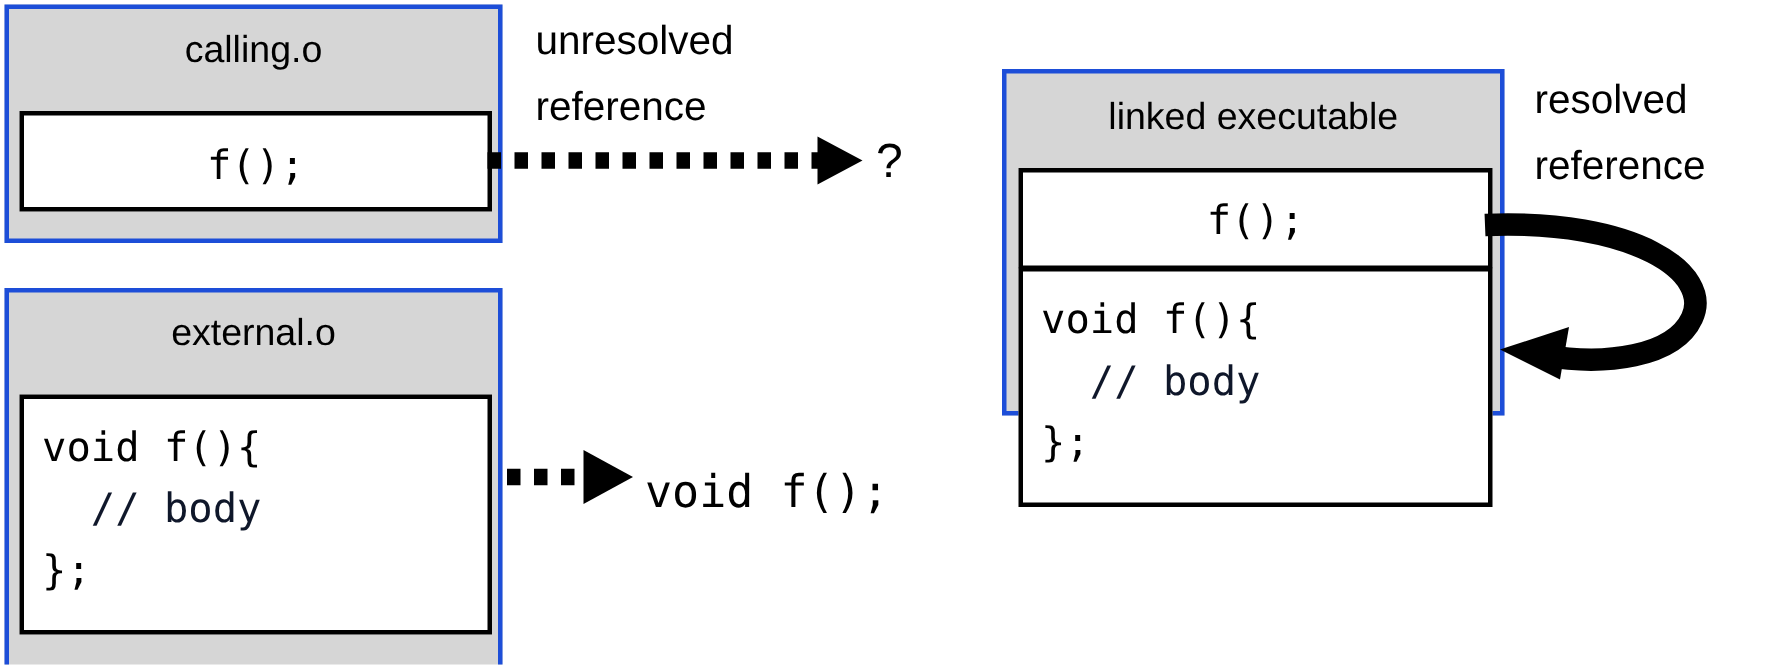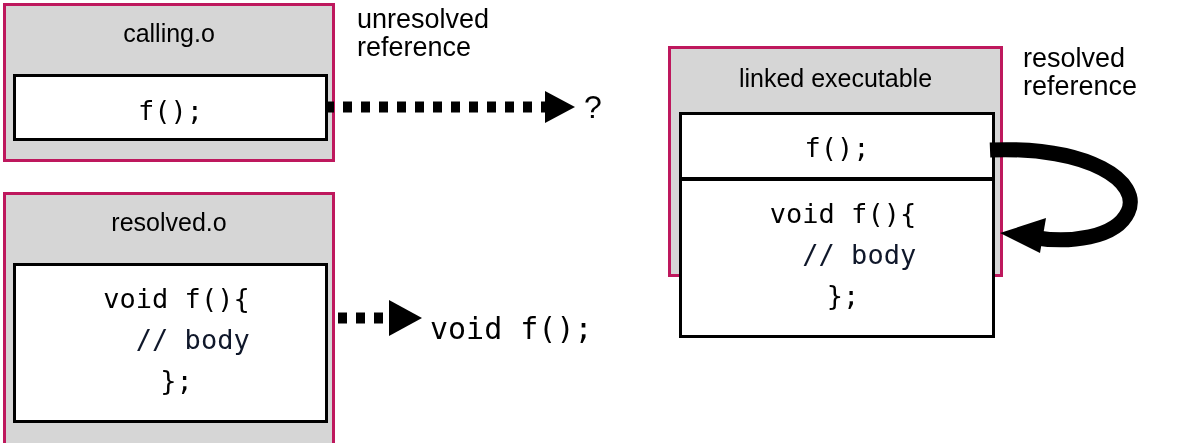--- a/index.html
+++ b/index.html
@@ -17,21 +17,21 @@
   }
   .stage {
     position: absolute;
     inset: 0;
   }
 
   
   .module {
     position: absolute;
     background: #d6d6d6;
-    border: 3px solid #be185d;
+    border: 3px solid #1d4ed8;
     box-sizing: border-box;
   }
   .module-title {
     position: absolute;
     left: 0;
     right: 0;
     text-align: center;
     font-family: "Liberation Sans", sans-serif;
     font-size: 25px;
     line-height: 30px;
@@ -48,35 +48,34 @@
   }
   .panel.split-top {
     border-bottom-width: 2px;
   }
   .code {
     font-family: "DejaVu Sans Mono", monospace;
     font-size: 27px;
     line-height: 41px;
     color: #000000;
     white-space: pre;
-    text-align: center;
   }
   .code.center {
     text-align: center;
   }
   .code .cmt {
     color: #0f172a;
   }
 
   
   .label {
     position: absolute;
     font-family: "Liberation Sans", sans-serif;
     font-size: 27px;
-    line-height: 28px;
+    line-height: 44px;
     color: #000000;
     white-space: pre-line;
   }
   .code-label {
     position: absolute;
     font-family: "DejaVu Sans Mono", monospace;
     font-size: 30px;
     line-height: 36px;
     color: #000000;
     white-space: nowrap;
@@ -113,21 +112,21 @@
 <div class="stage">
 
   <div class="module" style="left:3px; top:3px; width:332px; height:159px;">
     <div class="module-title" style="top:12px;">calling.o</div>
     <div class="panel" style="left:7px; top:68px; width:315px; height:67px;">
       <div class="code center" style="margin-top:13px;">f();</div>
     </div>
   </div>
 
   <div class="module" style="left:3px; top:192px; width:332px; height:255px;">
-    <div class="module-title" style="top:12px;">resolved.o</div>
+    <div class="module-title" style="top:12px;">external.o</div>
     <div class="panel" style="left:7px; top:68px; width:315px; height:160px;">
       <div class="code" style="margin:12px 0 0 12px;">void f(){</div>
       <div class="code" style="margin-left:12px;"><span class="cmt">  // body</span></div>
       <div class="code" style="margin-left:12px;">};</div>
     </div>
   </div>
 
   <div class="module" style="left:668px; top:46px; width:335px; height:231px;">
     <div class="module-title" style="top:14px;">linked executable</div>
 

